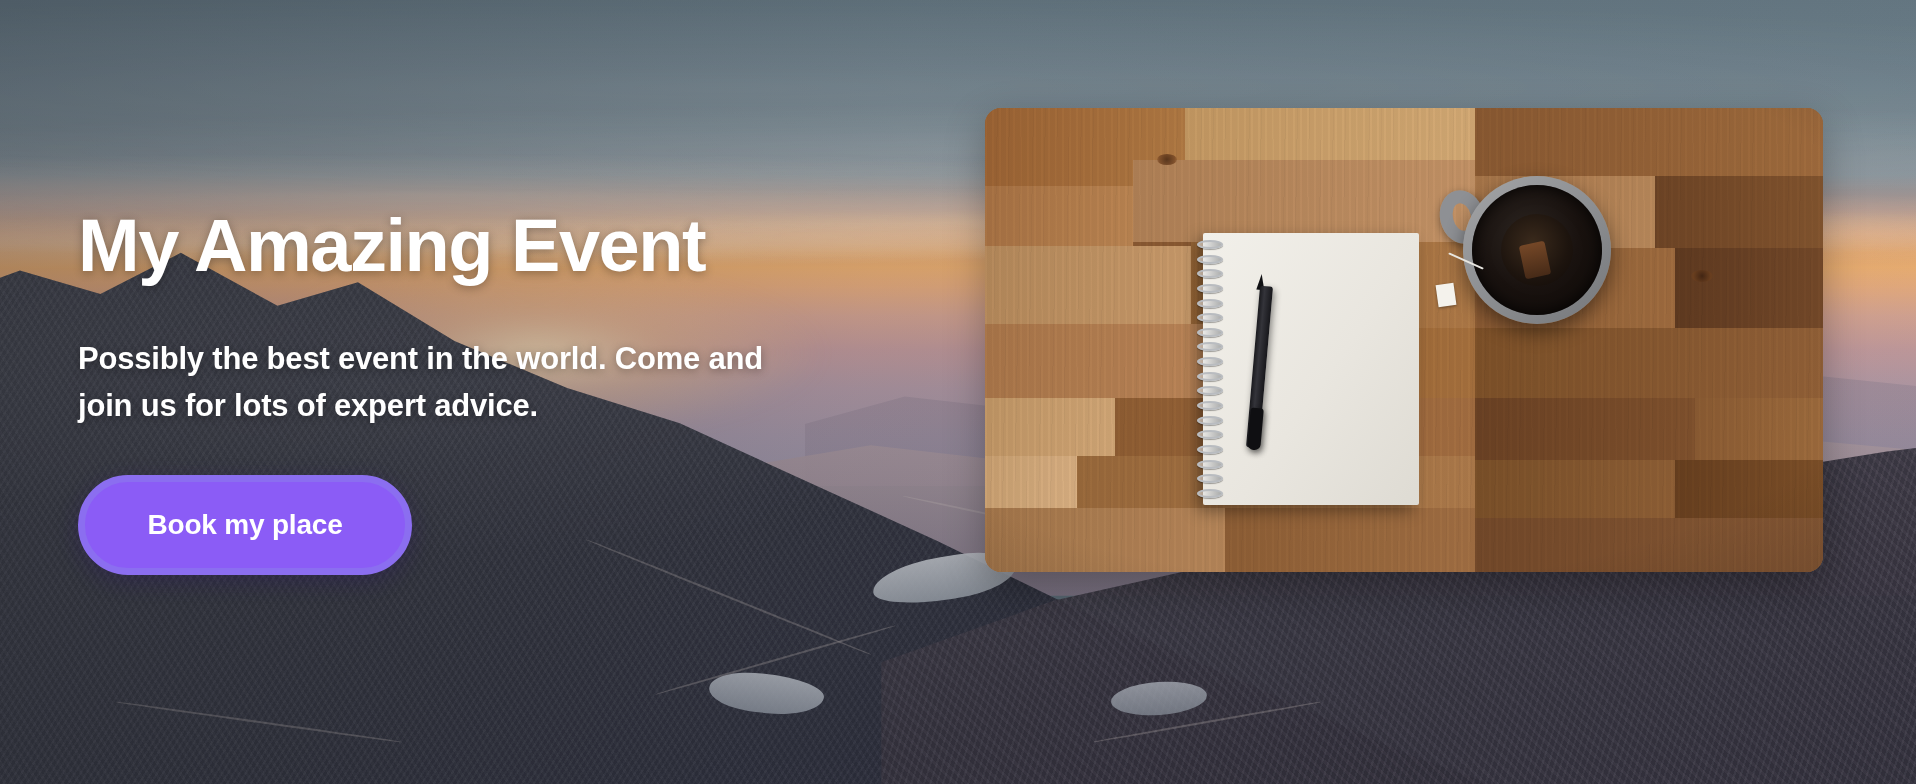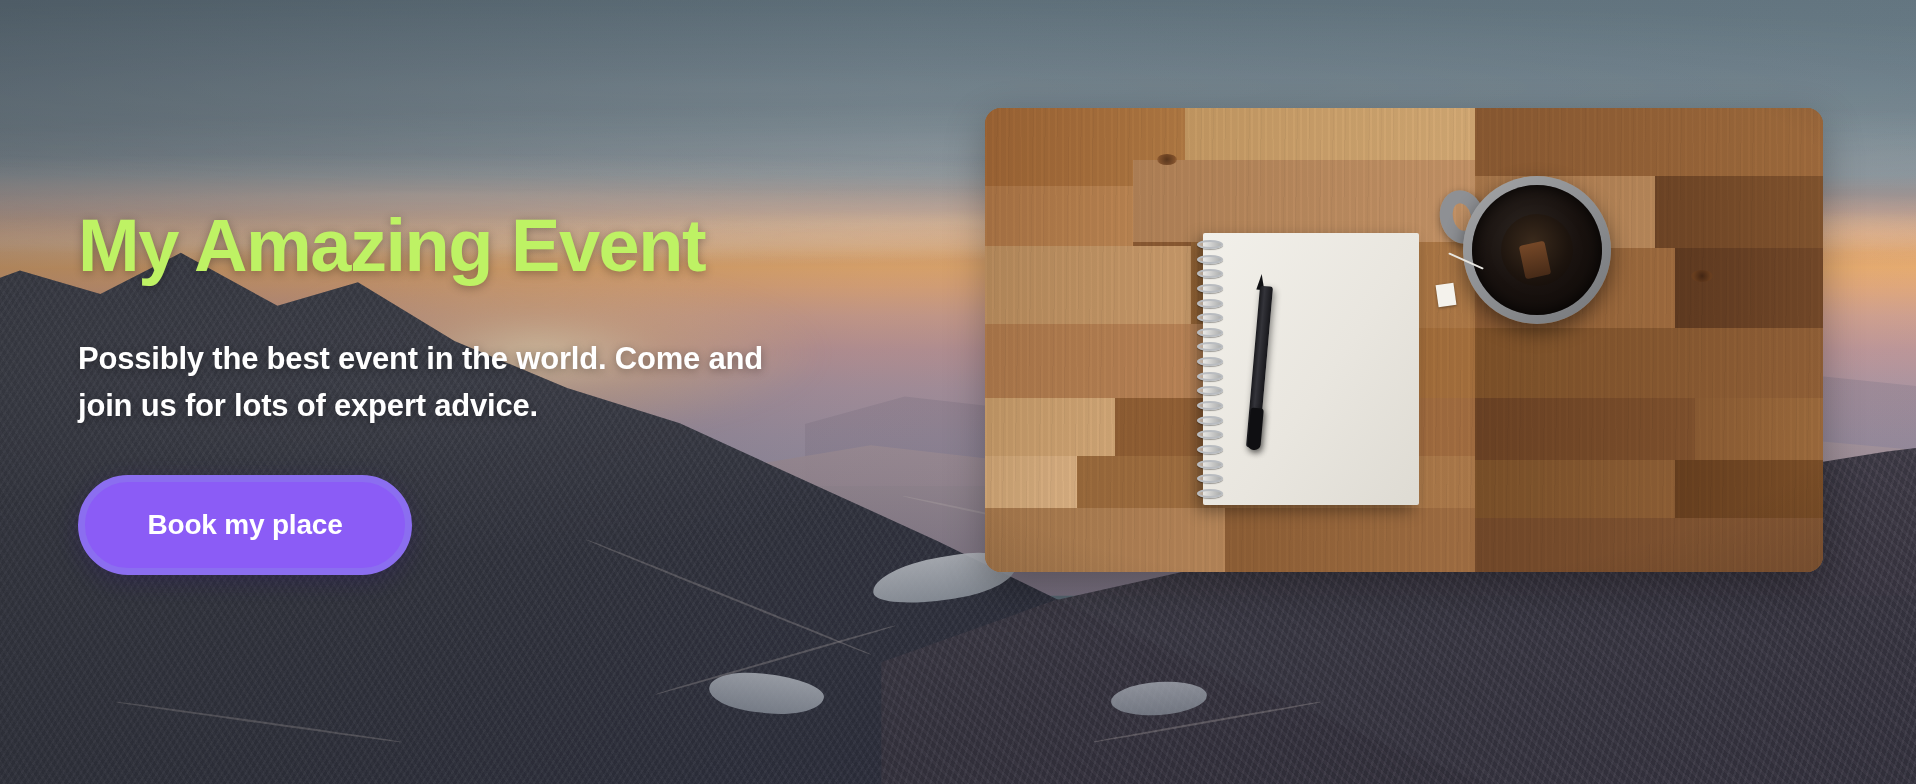--- a/index.html
+++ b/index.html
@@ -148,21 +148,21 @@
 
   
   .content {
     position:absolute;
     left:78px; top:0; width:760px; height:100%;
     display:flex; flex-direction:column; justify-content:center;
     z-index:5;
   }
 
   .headline {
-    color:#bef264;
+    color:#ffffff;
     font-size:74px;
     font-weight:700;
     line-height:1.0;
     letter-spacing:-1.5px;
     text-shadow:0 2px 10px rgba(0,0,0,.30);
     margin-bottom:52px;
     white-space:nowrap;
   }
 
   .subhead {

